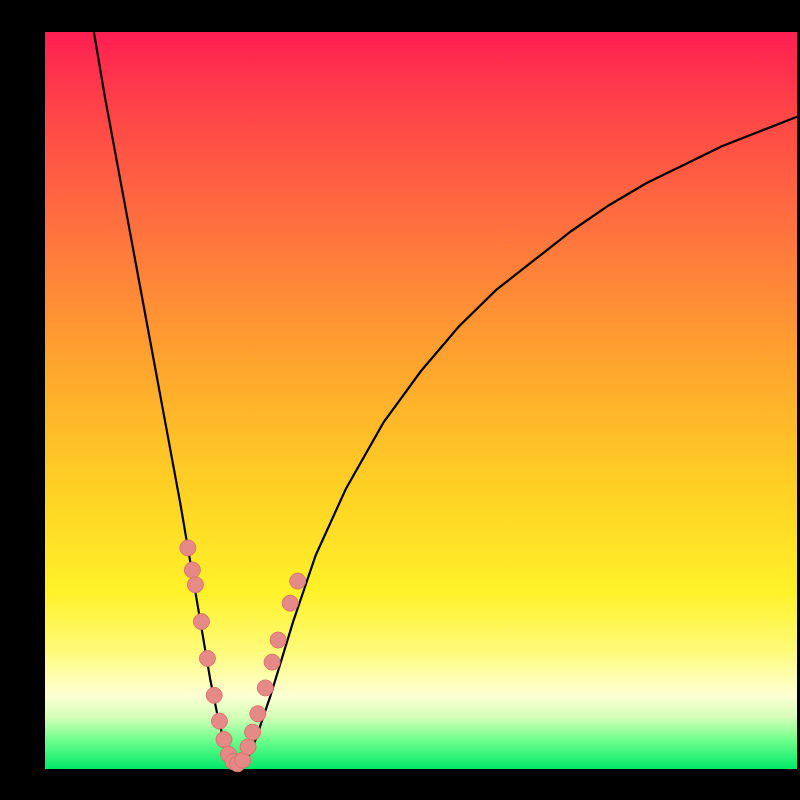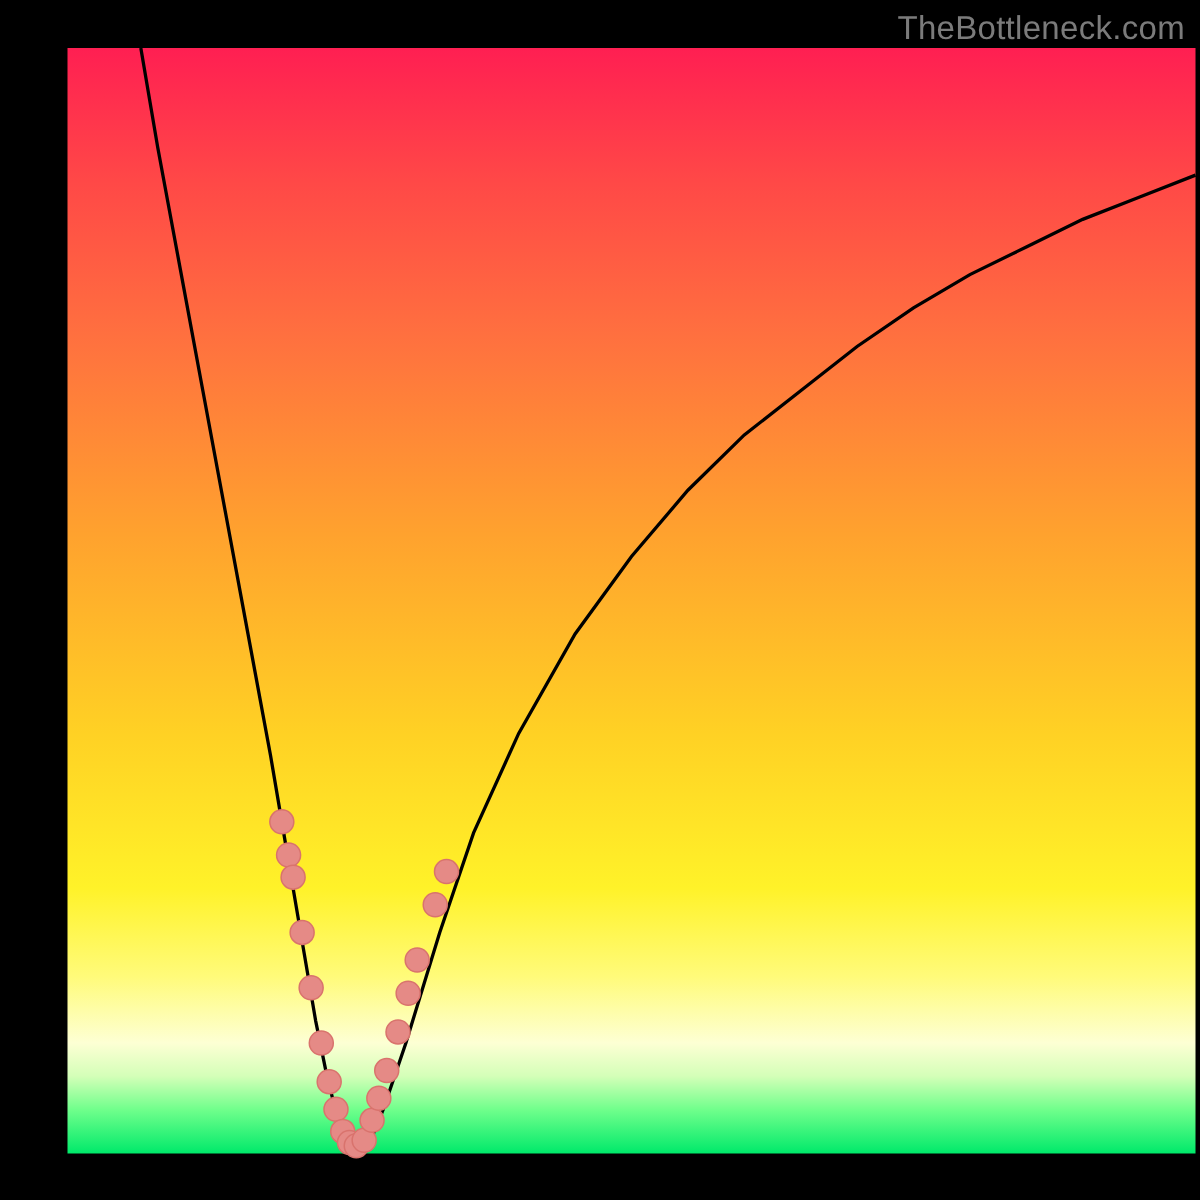--- a/index.html
+++ b/index.html
@@ -55,21 +55,20 @@
     top: 0;
     width: 752px;
     height: 737px;
     overflow: visible;
   }
 </style>
 </head>
 <body>
 
 <div class="frame">
-  <div class="watermark">TheBottleneck.com</div>
 
   <div class="plot-area">
     <svg class="curve" viewBox="0 0 752 737" preserveAspectRatio="none">
       <path fill="none" stroke="#000000" stroke-width="2.2" d="M48.88 0.00 L60.16 66.33 L75.20 147.40 L90.24 228.47 L105.28 309.54 L120.32 390.61 L135.36 471.68 L142.88 515.90 L150.40 560.12 L157.92 604.34 L165.44 648.56 L172.96 685.41 L180.48 714.89 L188.00 729.63 L195.52 733.32 L203.04 725.95 L210.56 707.52 L225.60 663.30 L248.16 589.60 L270.72 523.27 L300.80 456.94 L338.40 390.61 L376.00 339.02 L413.60 294.80 L451.20 257.95 L488.80 228.47 L526.40 198.99 L564.00 173.19 L601.60 151.08 L639.20 132.66 L676.80 114.24 L714.40 99.50 L752.00 84.75"></path>
       <g>
           <circle cx="142.88" cy="515.90" r="8" fill="#e58a86" stroke="#d9736d" stroke-width="1"></circle>
           <circle cx="147.39" cy="538.01" r="8" fill="#e58a86" stroke="#d9736d" stroke-width="1"></circle>
           <circle cx="150.40" cy="552.75" r="8" fill="#e58a86" stroke="#d9736d" stroke-width="1"></circle>
           <circle cx="156.42" cy="589.60" r="8" fill="#e58a86" stroke="#d9736d" stroke-width="1"></circle>
           <circle cx="162.43" cy="626.45" r="8" fill="#e58a86" stroke="#d9736d" stroke-width="1"></circle>

